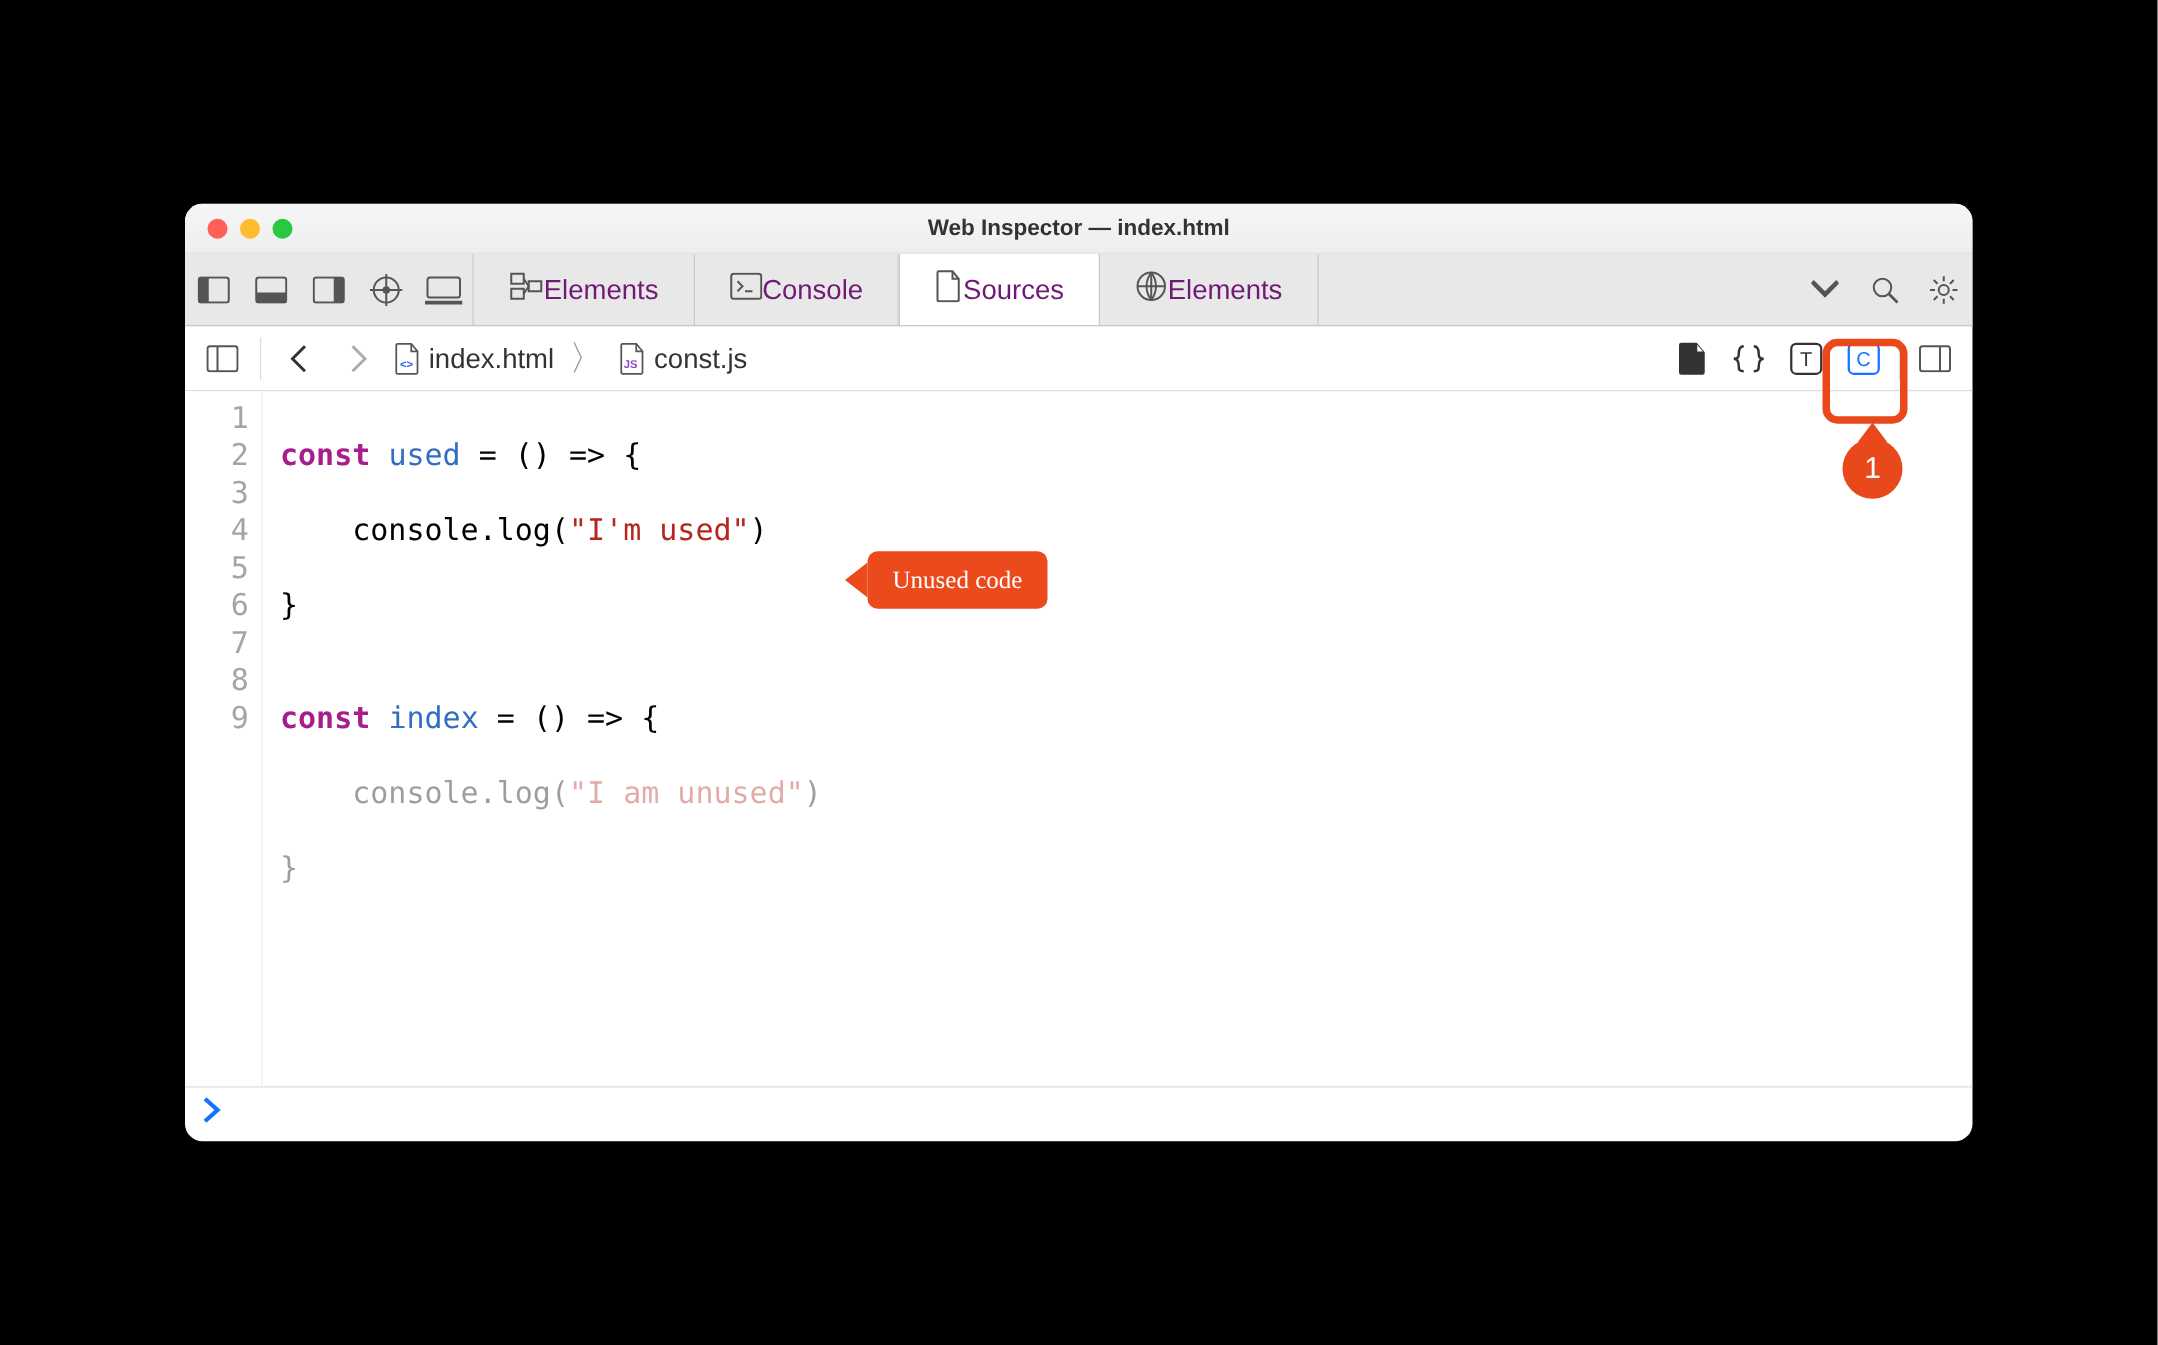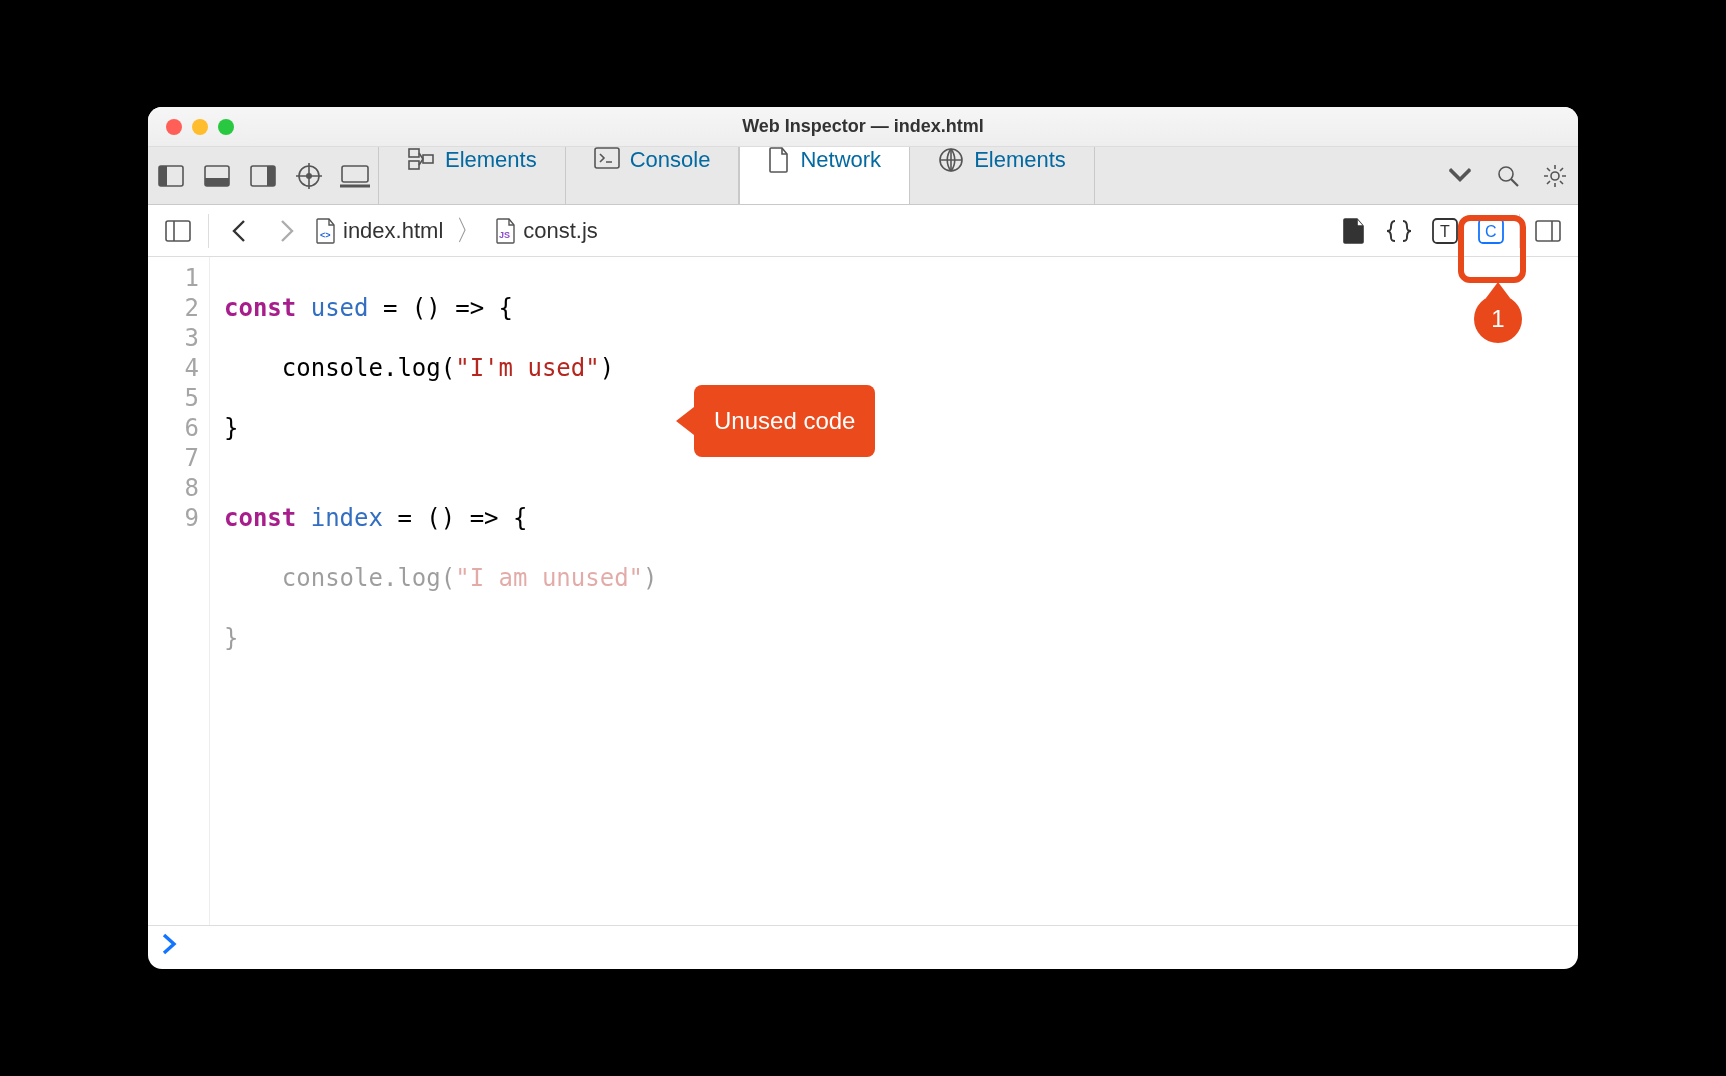--- a/index.html
+++ b/index.html
@@ -6,21 +6,21 @@
   html, body { height: 100%; }
   body {
     background: #000;
     font-family: -apple-system, "Helvetica Neue", Arial, sans-serif;
     display: flex;
     align-items: center;
     justify-content: center;
   }
   .window {
     width: 1430px;
-    height: 862px;
+    height: 750px;
     background: #fff;
     border-radius: 14px;
     overflow: hidden;
     box-shadow: 0 20px 60px rgba(0,0,0,.5);
     display: flex;
     flex-direction: column;
     position: relative;
   }
   
   .titlebar {
@@ -58,24 +58,24 @@
     align-items:stretch;
   }
   .tb-group { display:flex; align-items:center; }
   .tb-sep   { width:1px; background:#c9c9c9; }
   .tb-btn {
     width:46px; height:100%;
     display:flex; align-items:center; justify-content:center;
     color:#555;
   }
   .tab {
-    display:flex; gap:10px;
+    display:flex; align-items:center; gap:0;
     padding:0 28px;
     font-size:22px;
-    color:#0369a1;
+    color:#701a75;
     border-right:1px solid #c9c9c9;
     cursor:pointer;
   }
   .tab.active {
     background:#fff;
     border-right:1px solid #c9c9c9;
     border-left:1px solid #c9c9c9;
   }
   .tab svg, .tb-btn svg { stroke:#555; fill:none; stroke-width:1.6; }
   .tb-right { margin-left:auto; display:flex; align-items:center; }
@@ -168,24 +168,24 @@
   }
   .unused-callout .arrow {
     width:0; height:0;
     border-top:14px solid transparent;
     border-bottom:14px solid transparent;
     border-right:18px solid #ea4a1c;
   }
   .unused-callout .box {
     background:#ea4a1c;
     color:#fff;
-    padding:21px 20px;
+    padding:8px 20px;
     border-radius:8px;
-    font-family:Liberation Sans, sans-serif;
-    font-size:24px;
+    font-family:Liberation Serif, serif;
+    font-size:20px;
   }
   
   .console-strip {
     height:44px;
     border-top:1px solid #ddd;
     display:flex;
     align-items:center;
     padding-left:14px;
     color:#1374ff;
     font-size:26px;
@@ -267,21 +267,21 @@
       <span>Console</span>
     </div>
 
     <div class="tab active">
       <span>
         <svg width="22" height="26">
             <path d="M3 1h11l5 6v17a1 1 0 0 1-1 1H3a1 1 0 0 1-1-1V2a1 1 0 0 1 1-1z"></path>
             <polyline points="14,1 14,7 19,7"></polyline>
           </svg>
       </span>
-      <span>Network</span>
+      <span>Sources</span>
     </div>
 
     <div class="tab">
       <span>
         <svg width="26" height="26">
             <circle cx="13" cy="13" r="11"></circle>
             <path d="M13 2v22M2 13h22"></path>
             <path d="M13 2a18 18 0 0 1 0 22M13 2a18 18 0 0 0 0 22"></path>
           </svg>
       </span>

